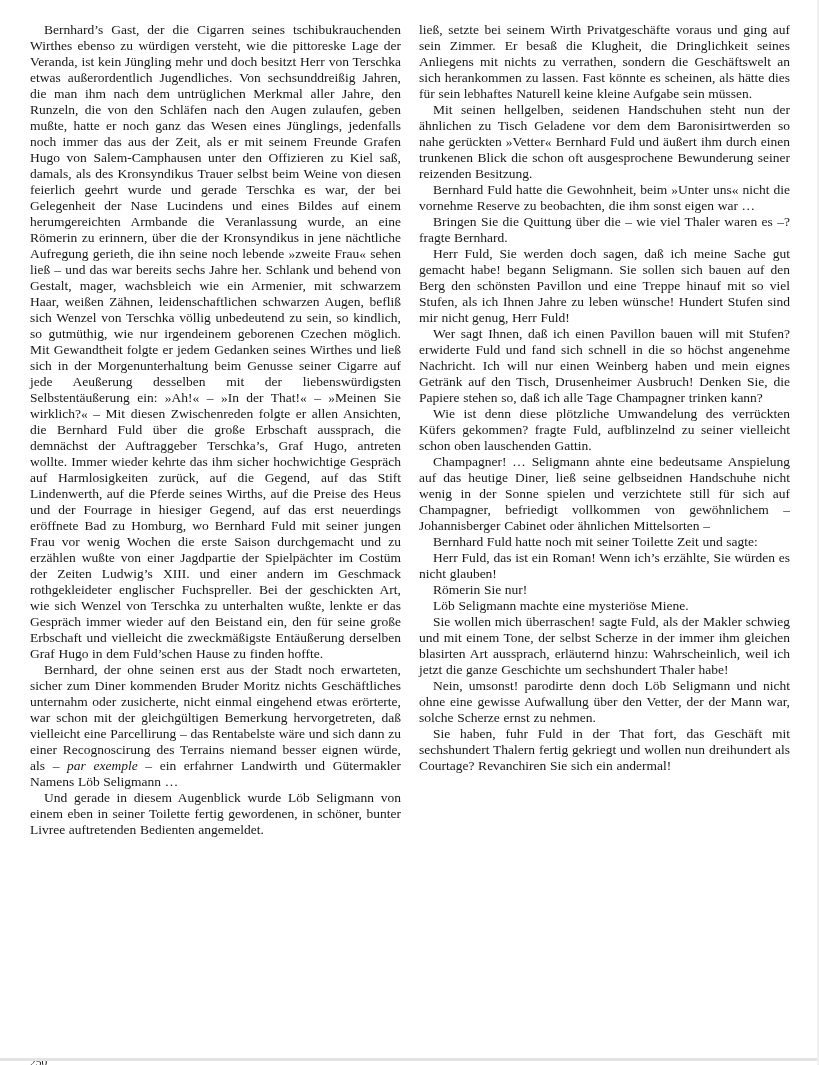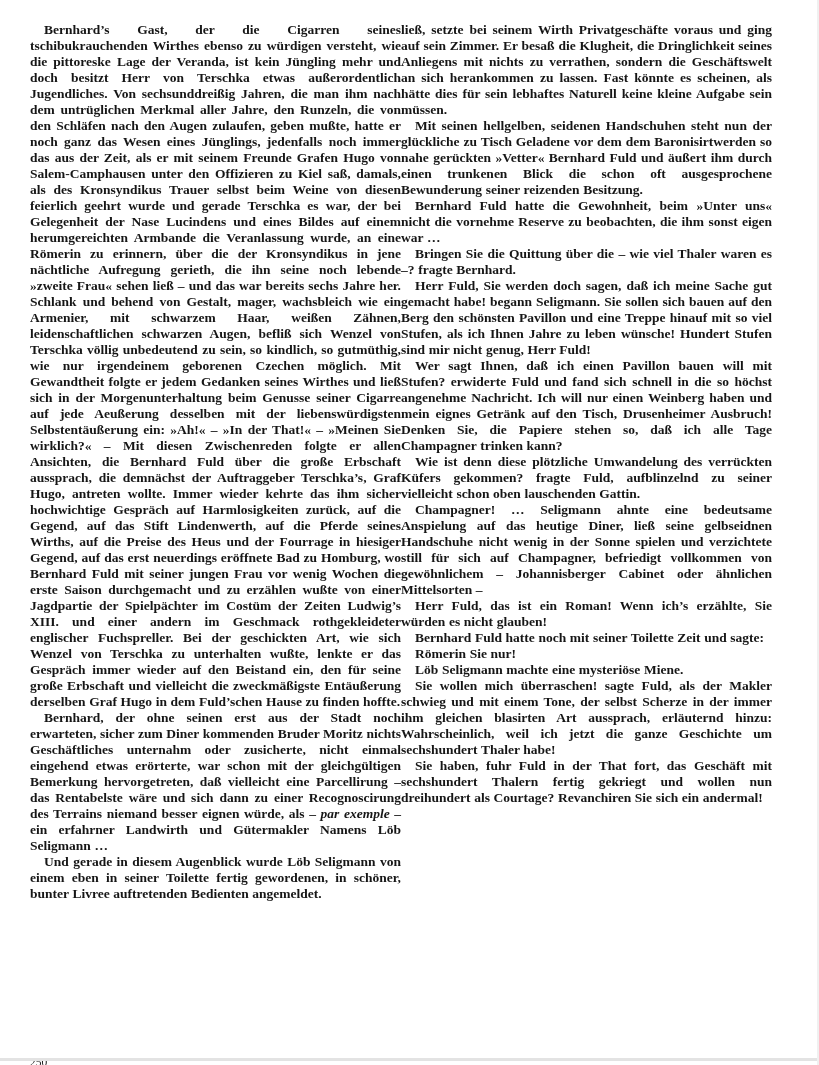--- a/index.html
+++ b/index.html
@@ -11,22 +11,21 @@
     overflow: hidden;
     font-family: "Liberation Serif", "DejaVu Serif", serif;
     color: #161616;
   }
   .text-area {
     position: absolute;
     left: 30px;
     top: 22px;
     width: 760px;
     display: flex;
-    gap: 0;
-    font-weight: bold;
+    gap: 18px;
   }
   .column {
     width: 371px;
     text-align: justify;
     font-size: 13.5px;
     line-height: 16px;
     hyphens: auto;
     -webkit-hyphens: auto;
     word-spacing: 0.02em;
   }
@@ -62,32 +61,33 @@
 <body>
 
 <div class="text-area">
   <div class="column">
       <p class="para" lang="de"><span>Bernhard’s Gast, der die Cigarren seines tschibukrauchenden Wirthes ebenso zu würdigen versteht, wie die pittoreske Lage der Veranda, ist kein Jüngling mehr und doch besitzt Herr von Terschka etwas außerordentlich Jugendliches. Von sechsunddreißig Jahren, die man ihm nach dem untrüglichen Merkmal aller Jahre, den Runzeln, die von den Schläfen nach den Augen zulaufen, geben mußte, hatte er noch ganz das Wesen eines Jünglings, jedenfalls noch immer das aus der Zeit, als er mit seinem Freunde Grafen Hugo von Salem-Camphausen unter den Offizieren zu Kiel saß, damals, als des Kronsyndikus Trauer selbst beim Weine von diesen feierlich geehrt wurde und gerade Terschka es war, der bei Gelegenheit der Nase Lucindens und eines Bildes auf einem herumgereichten Armbande die Veranlassung wurde, an eine Römerin zu erinnern, über die der Kronsyndikus in jene nächtliche Aufregung gerieth, die ihn seine noch lebende »zweite Frau« sehen ließ – und das war bereits sechs Jahre her. Schlank und behend von Gestalt, mager, wachsbleich wie ein Armenier, mit schwarzem Haar, weißen Zähnen, leidenschaftlichen schwarzen Augen, befliß sich Wenzel von Terschka völlig unbedeutend zu sein, so kindlich, so gutmüthig, wie nur irgendeinem geborenen Czechen möglich. Mit Gewandtheit folgte er jedem Gedanken seines Wirthes und ließ sich in der Morgenunterhaltung beim Genusse seiner Cigarre auf jede Aeußerung desselben mit der liebenswürdigsten Selbstentäußerung ein: »Ah!« – »In der That!« – »Meinen Sie wirklich?« – Mit diesen Zwischenreden folgte er allen Ansichten, die Bernhard Fuld über die große Erbschaft aussprach, die demnächst der Auftraggeber Terschka’s, Graf Hugo, antreten wollte. Immer wieder kehrte das ihm sicher hochwichtige Gespräch auf Harmlosigkeiten zurück, auf die Gegend, auf das Stift Lindenwerth, auf die Pferde seines Wirths, auf die Preise des Heus und der Fourrage in hiesiger Gegend, auf das erst neuerdings eröffnete Bad zu Homburg, wo Bernhard Fuld mit seiner jungen Frau vor wenig Wochen die erste Saison durchgemacht und zu erzählen wußte von einer Jagdpartie der Spielpächter im Costüm der Zeiten Ludwig’s XIII. und einer andern im Geschmack rothgekleideter englischer Fuchspreller. Bei der geschickten Art, wie sich Wenzel von Terschka zu unterhalten wußte, lenkte er das Gespräch immer wieder auf den Beistand ein, den für seine große Erbschaft und vielleicht die zweckmäßigste Entäußerung derselben Graf Hugo in dem Fuld’schen Hause zu finden hoffte.</span></p>
       <p class="para" lang="de"><span>Bernhard, der ohne seinen erst aus der Stadt noch erwarteten, sicher zum Diner kommenden Bruder Moritz nichts Geschäftliches unternahm oder zusicherte, nicht einmal eingehend etwas erörterte, war schon mit der gleichgültigen Bemerkung hervorgetreten, daß vielleicht eine Parcellirung – das Rentabelste wäre und sich dann zu einer Recognoscirung des Terrains niemand besser eignen würde, als – </span><span class="italic">par exemple</span><span> – ein erfahrner Landwirth und Gütermakler Namens Löb Seligmann …</span></p>
       <p class="para" lang="de"><span>Und gerade in diesem Augenblick wurde Löb Seligmann von einem eben in seiner Toilette fertig gewordenen, in schöner, bunter Livree auftretenden Bedienten angemeldet.</span></p>
     </div>
   <div class="column">
       <p class="para no-indent" lang="de"><span>ließ, setzte bei seinem Wirth Privatgeschäfte voraus und ging auf sein Zimmer. Er besaß die Klugheit, die Dringlichkeit seines Anliegens mit nichts zu verrathen, sondern die Geschäftswelt an sich herankommen zu lassen. Fast könnte es scheinen, als hätte dies für sein lebhaftes Naturell keine kleine Aufgabe sein müssen.</span></p>
-      <p class="para" lang="de"><span>Mit seinen hellgelben, seidenen Handschuhen steht nun der glückliche zu Tisch Geladene vor dem dem Baronisirtwerden so nahe gerückten »Vetter« Bernhard Fuld und äußert ihm durch einen trunkenen Blick die schon oft ausgesprochene Bewunderung seiner reizenden Besitzung.</span></p>
+      <p class="para" lang="de"><span>Mit seinen hellgelben, seidenen Handschuhen steht nun der ähnlichen zu Tisch Geladene vor dem dem Baronisirtwerden so nahe gerückten »Vetter« Bernhard Fuld und äußert ihm durch einen trunkenen Blick die schon oft ausgesprochene Bewunderung seiner reizenden Besitzung.</span></p>
       <p class="para" lang="de"><span>Bernhard Fuld hatte die Gewohnheit, beim »Unter uns« nicht die vornehme Reserve zu beobachten, die ihm sonst eigen war …</span></p>
       <p class="para" lang="de"><span>Bringen Sie die Quittung über die – wie viel Thaler waren es –? fragte Bernhard.</span></p>
       <p class="para" lang="de"><span>Herr Fuld, Sie werden doch sagen, daß ich meine Sache gut gemacht habe! begann Seligmann. Sie sollen sich bauen auf den Berg den schönsten Pavillon und eine Treppe hinauf mit so viel Stufen, als ich Ihnen Jahre zu leben wünsche! Hundert Stufen sind mir nicht genug, Herr Fuld!</span></p>
       <p class="para" lang="de"><span>Wer sagt Ihnen, daß ich einen Pavillon bauen will mit Stufen? erwiderte Fuld und fand sich schnell in die so höchst angenehme Nachricht. Ich will nur einen Weinberg haben und mein eignes Getränk auf den Tisch, Drusenheimer Ausbruch! Denken Sie, die Papiere stehen so, daß ich alle Tage Champagner trinken kann?</span></p>
       <p class="para" lang="de"><span>Wie ist denn diese plötzliche Umwandelung des verrückten Küfers gekommen? fragte Fuld, aufblinzelnd zu seiner vielleicht schon oben lauschenden Gattin.</span></p>
       <p class="para" lang="de"><span>Champagner! … Seligmann ahnte eine bedeutsame Anspielung auf das heutige Diner, ließ seine gelbseidnen Handschuhe nicht wenig in der Sonne spielen und verzichtete still für sich auf Champagner, befriedigt vollkommen von gewöhnlichem – Johannisberger Cabinet oder ähnlichen Mittelsorten –</span></p>
+      <p class="para" lang="de"><span>Bernhard Fuld hatte noch mit seiner Toilette Zeit und sagte:</span></p>
       <p class="para" lang="de"><span>Herr Fuld, das ist ein Roman! Wenn ich’s erzählte, Sie würden es nicht glauben!</span></p>
-      <p class="para" lang="de"><span>Bernhard Fuld hatte noch mit seiner Toilette Zeit und sagte:</span></p>
       <p class="para" lang="de"><span>Römerin Sie nur!</span></p>
       <p class="para" lang="de"><span>Löb Seligmann machte eine mysteriöse Miene.</span></p>
       <p class="para" lang="de"><span>Sie wollen mich überraschen! sagte Fuld, als der Makler schwieg und mit einem Tone, der selbst Scherze in der immer ihm gleichen blasirten Art aussprach, erläuternd hinzu: Wahrscheinlich, weil ich jetzt die ganze Geschichte um sechshundert Thaler habe!</span></p>
+      <p class="para" lang="de"><span>Nein, umsonst! parodirte denn doch Löb Seligmann und nicht ohne eine gewisse Aufwallung über den Vetter, der der Mann war, solche Scherze ernst zu nehmen.</span></p>
       <p class="para" lang="de"><span>Sie haben, fuhr Fuld in der That fort, das Geschäft mit sechshundert Thalern fertig gekriegt und wollen nun dreihundert als Courtage? Revanchiren Sie sich ein andermal!</span></p>
     </div>
 </div>
 
 <div class="page-number">250</div>
 
 <div class="scan-edge-bottom"></div>
 <div class="scan-edge-right"></div>
 
 </body></html>

